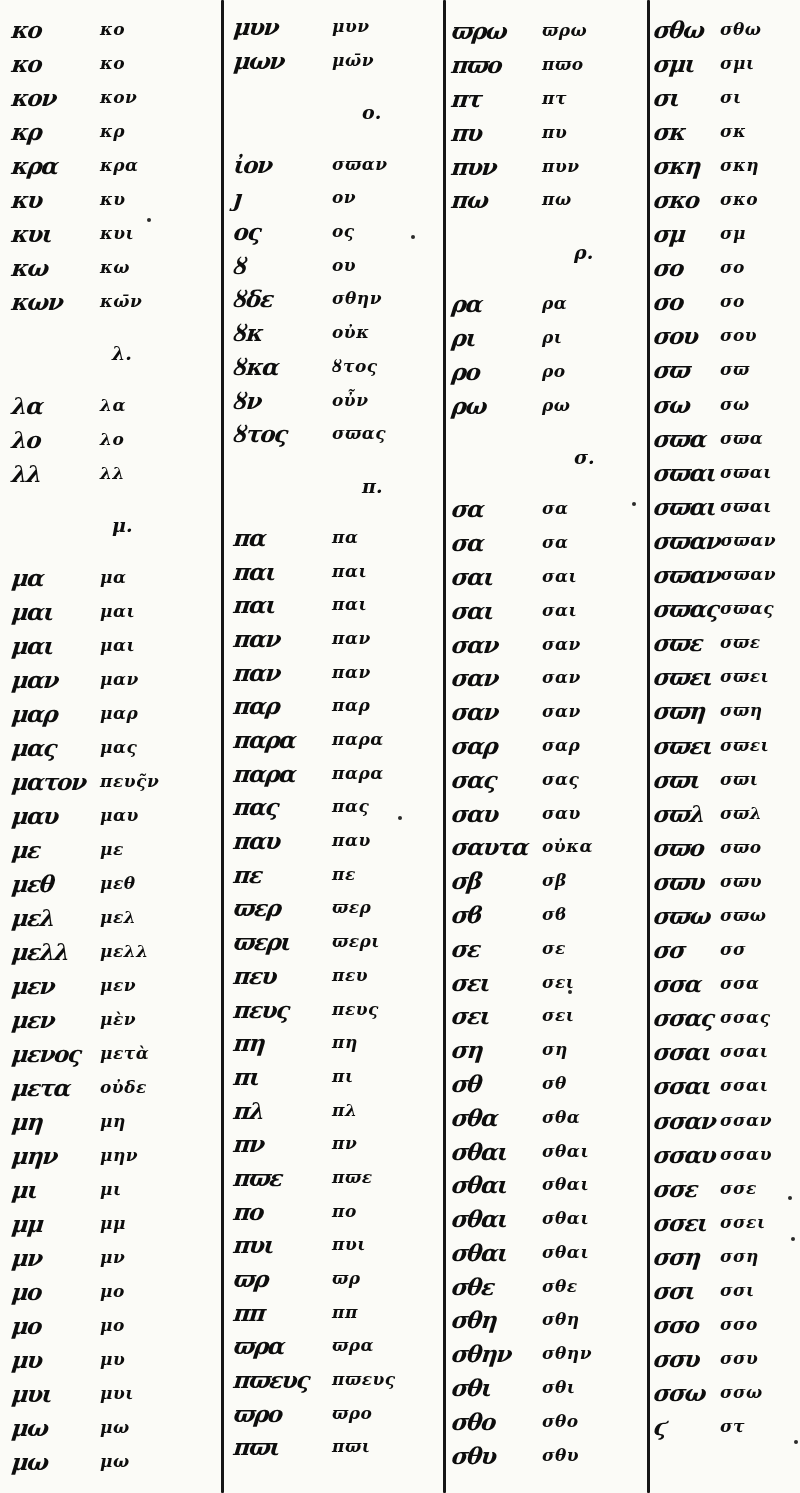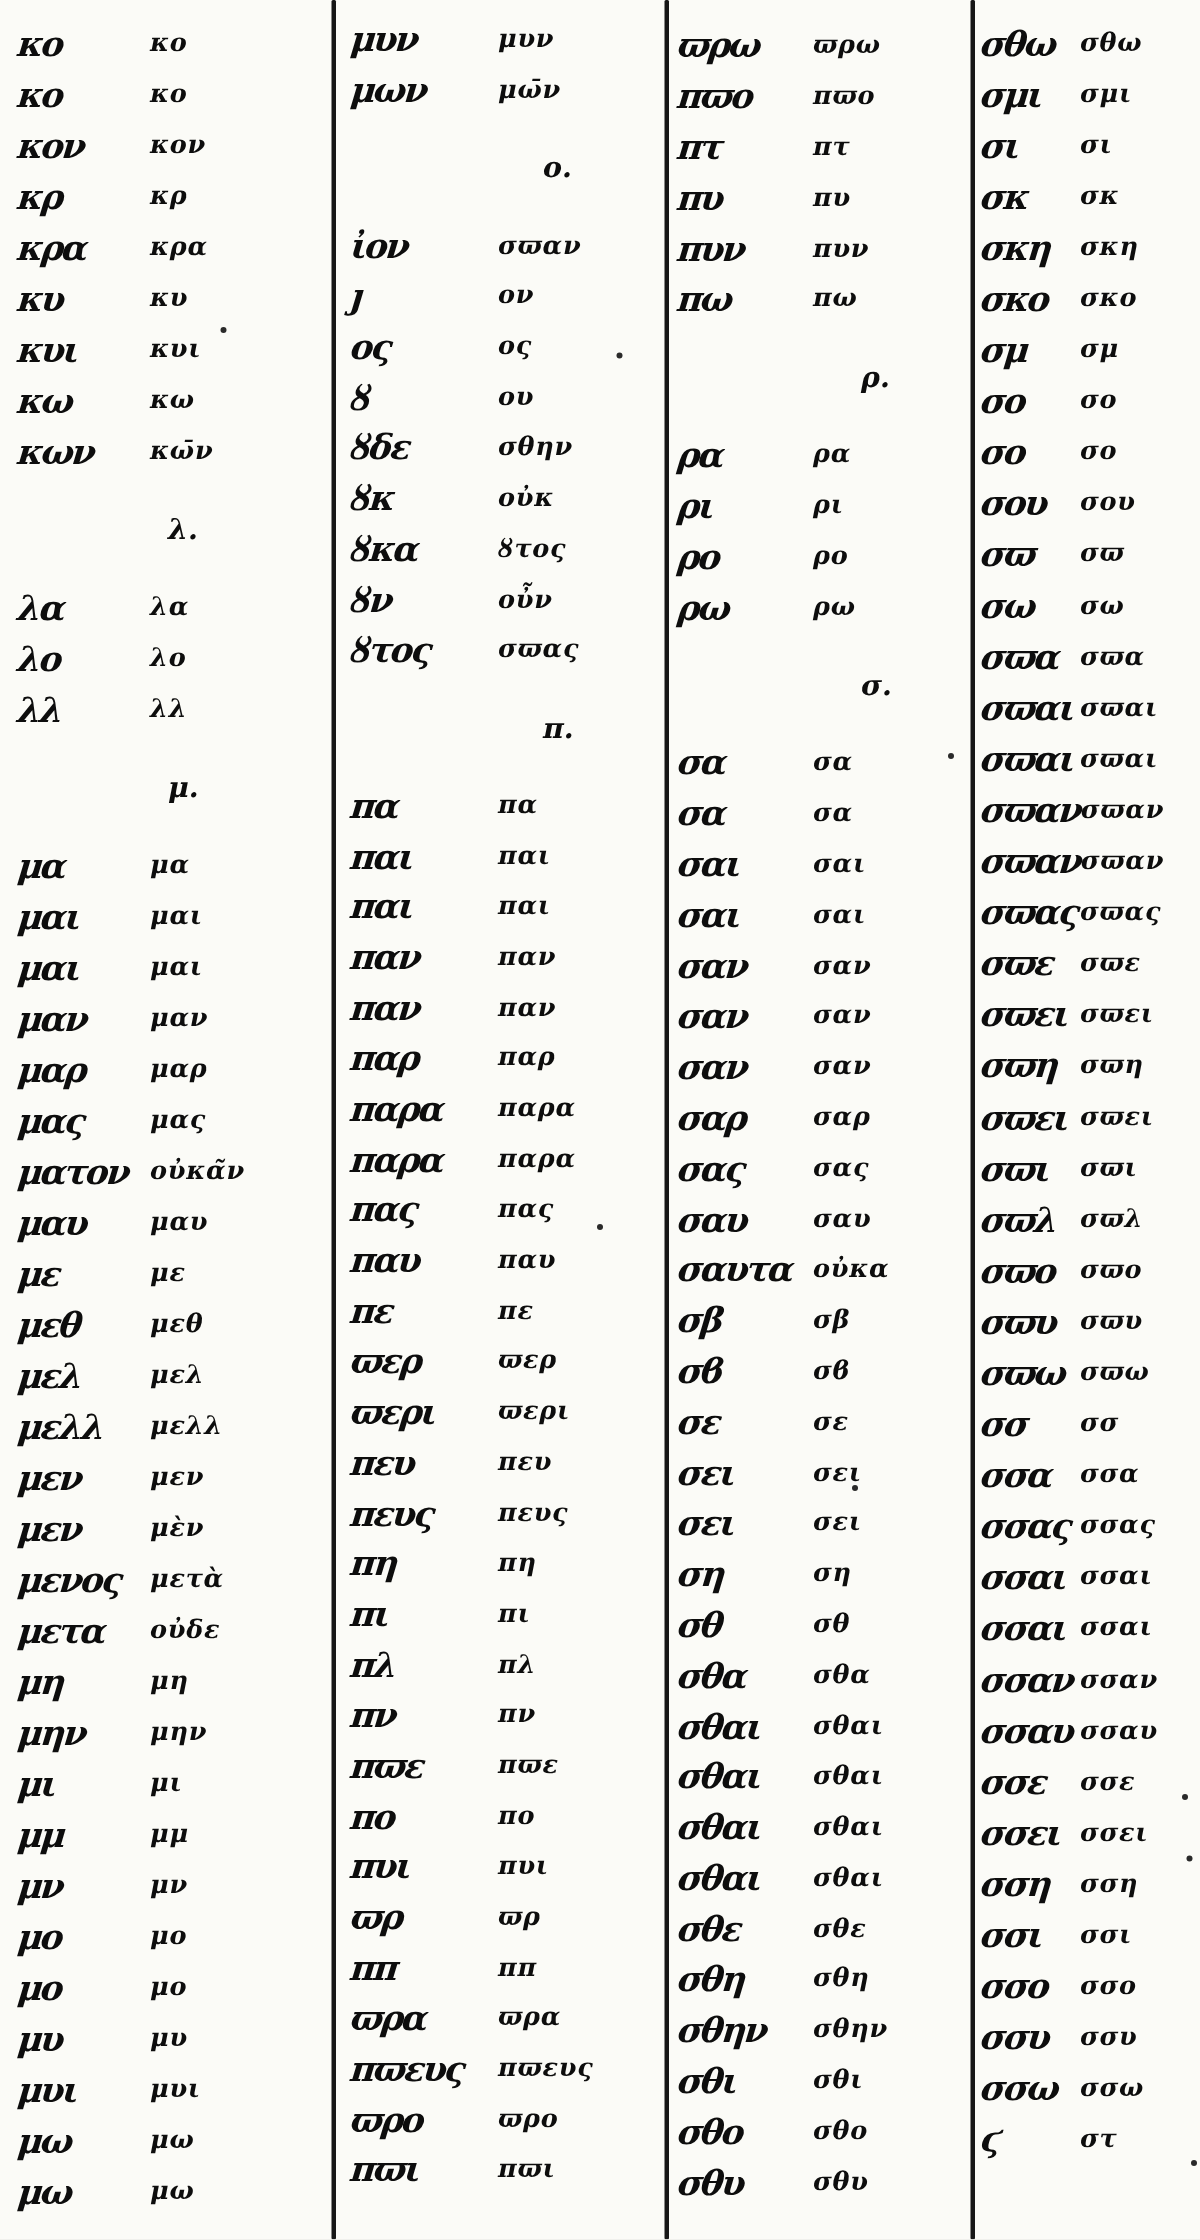--- a/index.html
+++ b/index.html
@@ -111,21 +111,21 @@
       <div class="row">
         <span class="lig">μαρ</span>
         <span class="tr">μαρ</span>
       </div>
       <div class="row">
         <span class="lig">μας</span>
         <span class="tr">μας</span>
       </div>
       <div class="row">
         <span class="lig">ματον</span>
-        <span class="tr">οὐκα̃ν</span>
+        <span class="tr">πευς̃ν</span>
       </div>
       <div class="row">
         <span class="lig">μαυ</span>
         <span class="tr">μαυ</span>
       </div>
       <div class="row">
         <span class="lig">με</span>
         <span class="tr">με</span>
       </div>
       <div class="row">

